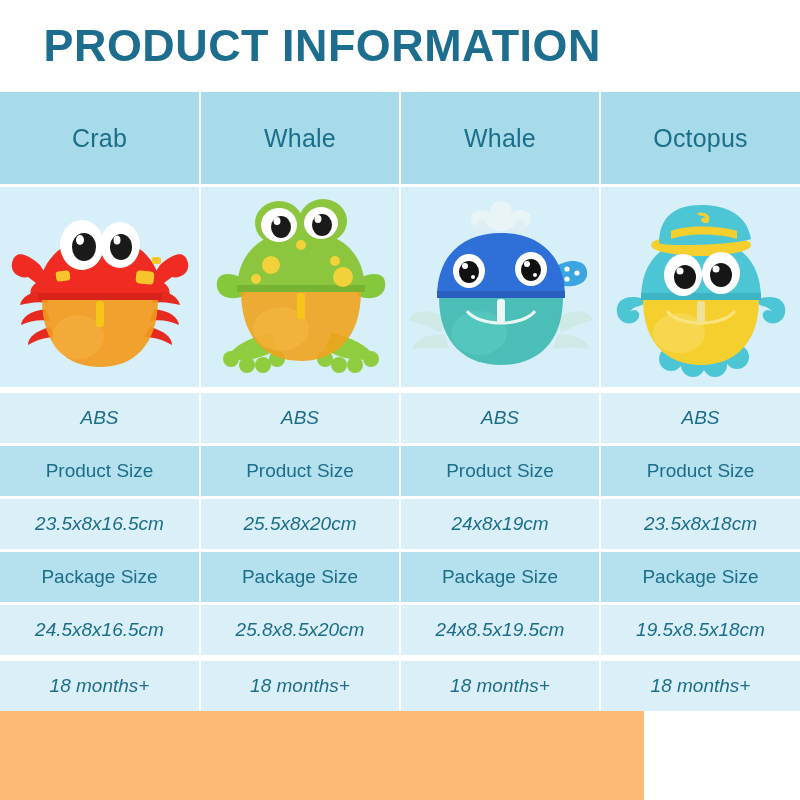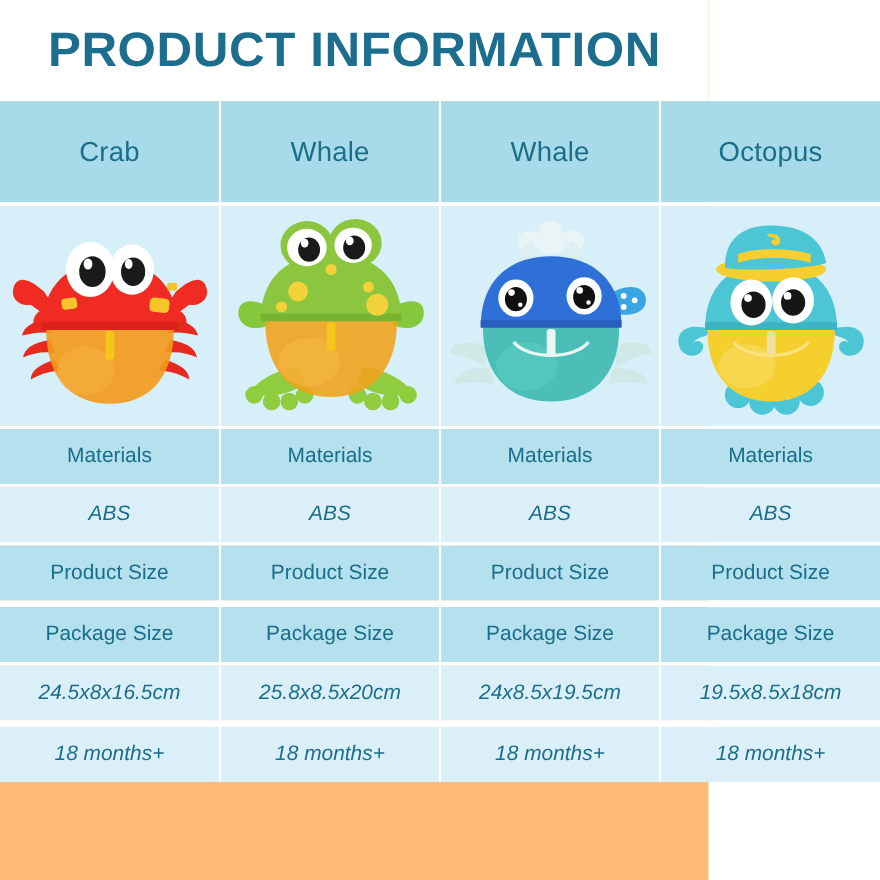--- a/index.html
+++ b/index.html
@@ -268,26 +268,20 @@
           <circle cx="79" cy="84" r="3.5" fill="#ffffff"></circle>
           <circle cx="115" cy="82" r="3.5" fill="#ffffff"></circle>
         </svg>
       </td>
     </tr>
 
     <tr class="row-sep">
           <td colspan="4"></td>
         </tr>
 
-    <tr class="row-label">
-      <td>Materials</td>
-      <td>Materials</td>
-      <td>Materials</td>
-      <td>Materials</td>
-    </tr>
     <tr class="row-sep">
           <td colspan="4"></td>
         </tr>
 
     <tr class="row-value">
       <td>ABS</td>
       <td>ABS</td>
       <td>ABS</td>
       <td>ABS</td>
     </tr>
@@ -298,20 +292,26 @@
     <tr class="row-label">
       <td>Product Size</td>
       <td>Product Size</td>
       <td>Product Size</td>
       <td>Product Size</td>
     </tr>
     <tr class="row-sep">
           <td colspan="4"></td>
         </tr>
 
+    <tr class="row-value">
+      <td>23.5x8x16.5cm</td>
+      <td>25.5x8x20cm</td>
+      <td>24x8x19cm</td>
+      <td>23.5x8x18cm</td>
+    </tr>
     <tr class="row-sep">
           <td colspan="4"></td>
         </tr>
 
     <tr class="row-label">
       <td>Package Size</td>
       <td>Package Size</td>
       <td>Package Size</td>
       <td>Package Size</td>
     </tr>

